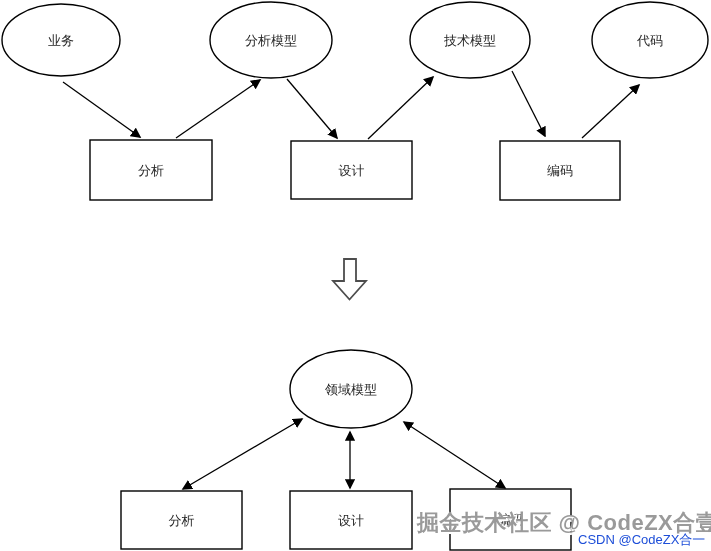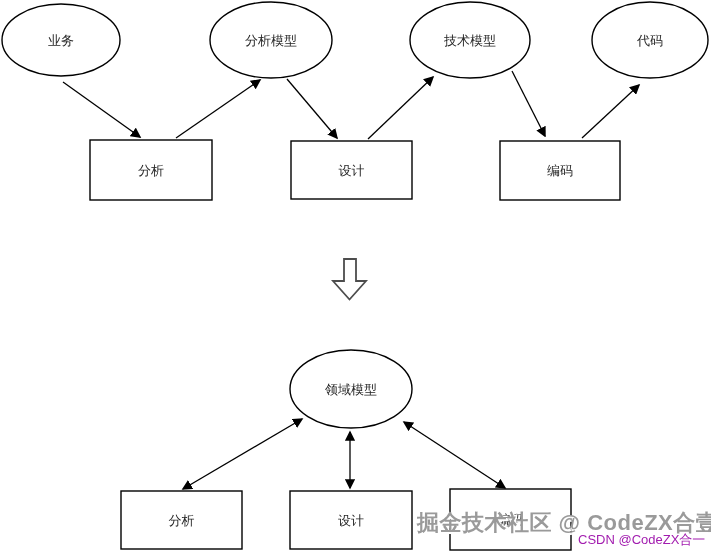--- a/index.html
+++ b/index.html
@@ -14,21 +14,21 @@
   .label{font-size:13px;fill:#262626;text-anchor:middle;font-family:"Liberation Sans","DejaVu Sans",sans-serif;}
   .block-arrow{fill:none;stroke:#4d4d4d;stroke-width:1.8;stroke-linejoin:miter;}
   .wm-main{
     position:absolute;left:417px;top:508px;white-space:nowrap;
     font-size:22px;font-weight:bold;letter-spacing:0.5px;
     color:#9a9a9a;text-shadow:2px 2px 0 #ffffff,1px 1px 0 #ffffff;
     z-index:5;
   }
   .wm-sub{
     position:absolute;left:578px;top:531px;white-space:nowrap;
-    font-size:13px;color:#a21caf;text-shadow:1px 1px 0 #ffffff;
+    font-size:13px;color:#1d4ed8;text-shadow:1px 1px 0 #ffffff;
     z-index:5;
   }
 </style>
 </head>
 <body>
 
 <svg id="diagram-svg" width="711" height="551" viewBox="0 0 711 551">
   <defs>
     <marker id="arrowhead" viewBox="0 0 10 10" refX="8.5" refY="5" markerWidth="8" markerHeight="8" orient="auto-start-reverse">
       <path d="M0,0 L10,5 L0,10 z" fill="#000000"></path>

